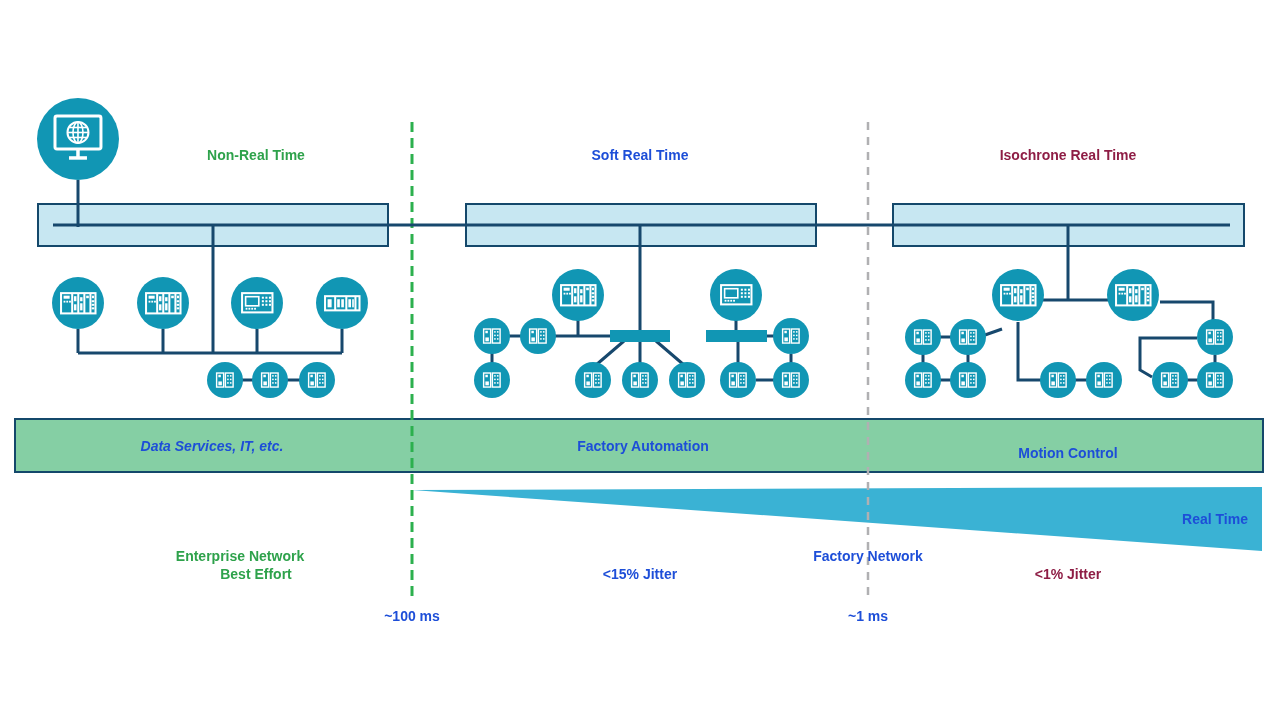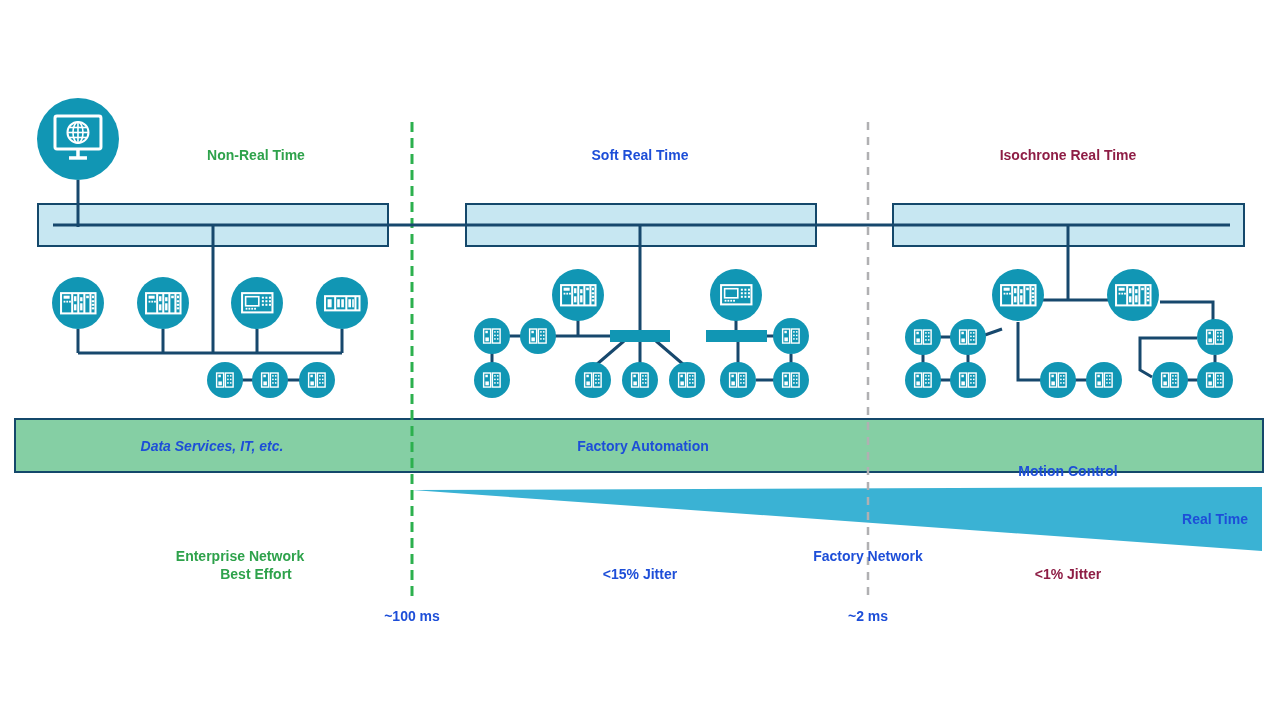--- a/index.html
+++ b/index.html
@@ -305,24 +305,24 @@
         </svg>
       </div>
     </div>
 
   <div class="lbl green" style="left:256px;top:147px;">Non-Real Time</div>
   <div class="lbl navy" style="left:640px;top:147px;">Soft Real Time</div>
   <div class="lbl maroon" style="left:1068px;top:147px;">Isochrone Real Time</div>
 
   <div class="lbl navy" style="left:212px;top:438px;font-style:italic;">Data Services, IT, etc.</div>
   <div class="lbl navy" style="left:643px;top:438px;">Factory Automation</div>
-  <div class="lbl navy" style="left:1068px;top:463px;">Motion Control</div>
+  <div class="lbl navy" style="left:1068px;top:445px;">Motion Control</div>
 
   <div class="lbl navy" style="left:1215px;top:511px;">Real Time</div>
 
   <div class="lbl green" style="left:240px;top:548px;">Enterprise Network</div>
   <div class="lbl green" style="left:256px;top:566px;">Best Effort</div>
   <div class="lbl navy" style="left:640px;top:566px;">&lt;15% Jitter</div>
   <div class="lbl navy" style="left:868px;top:548px;">Factory Network</div>
   <div class="lbl maroon" style="left:1068px;top:566px;">&lt;1% Jitter</div>
   <div class="lbl navy" style="left:412px;top:608px;">~100 ms</div>
-  <div class="lbl navy" style="left:868px;top:608px;">~2 ms</div>
+  <div class="lbl navy" style="left:868px;top:608px;">~1 ms</div>
 </div>
 
 </body></html>

